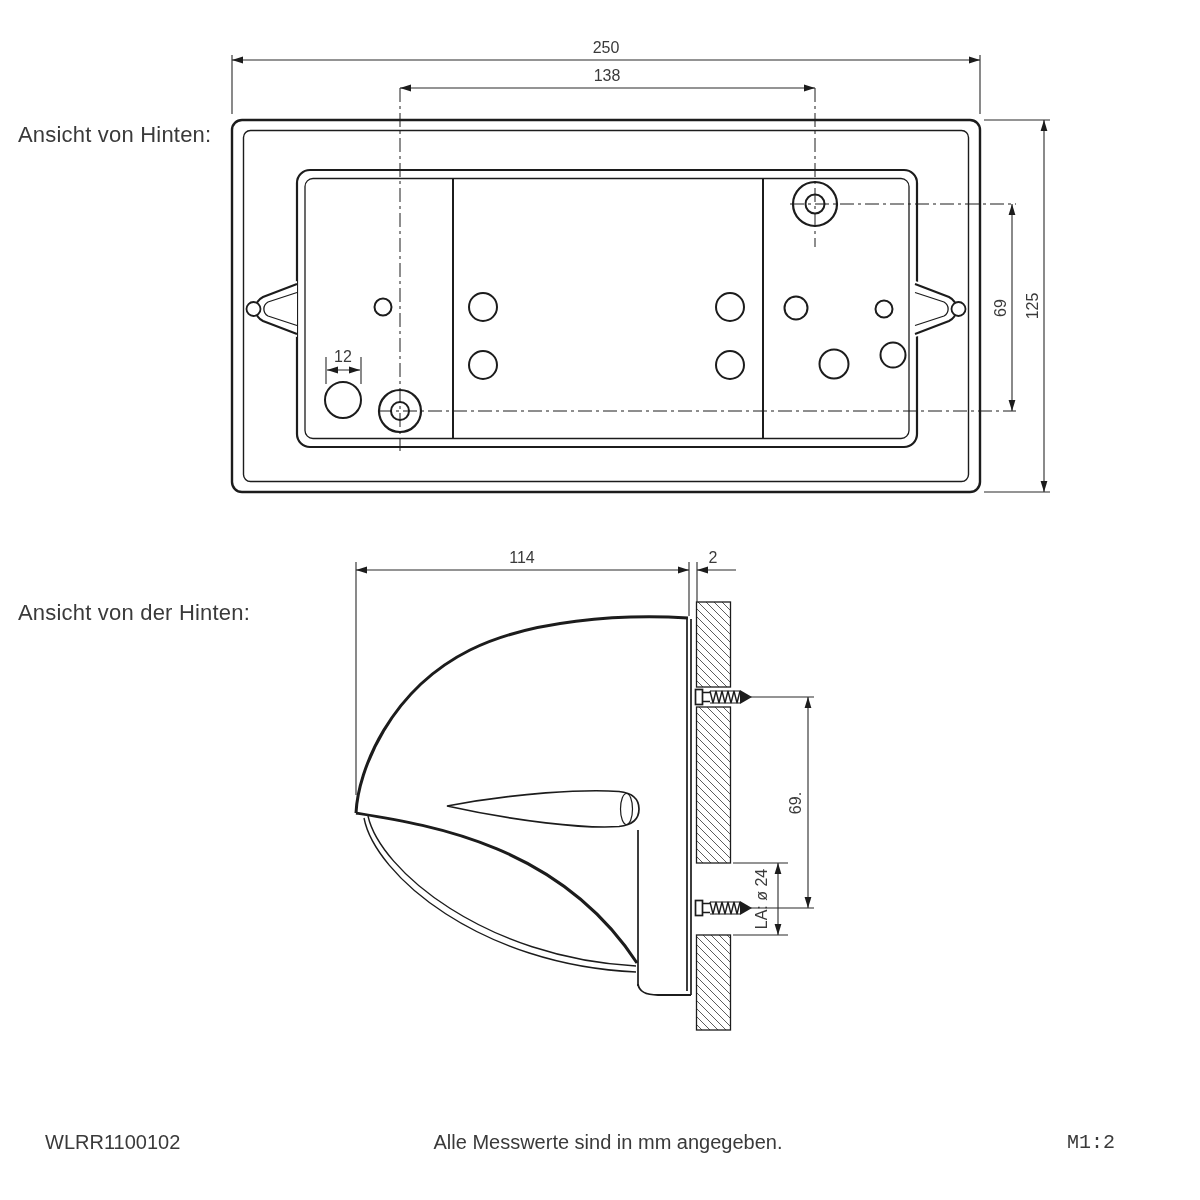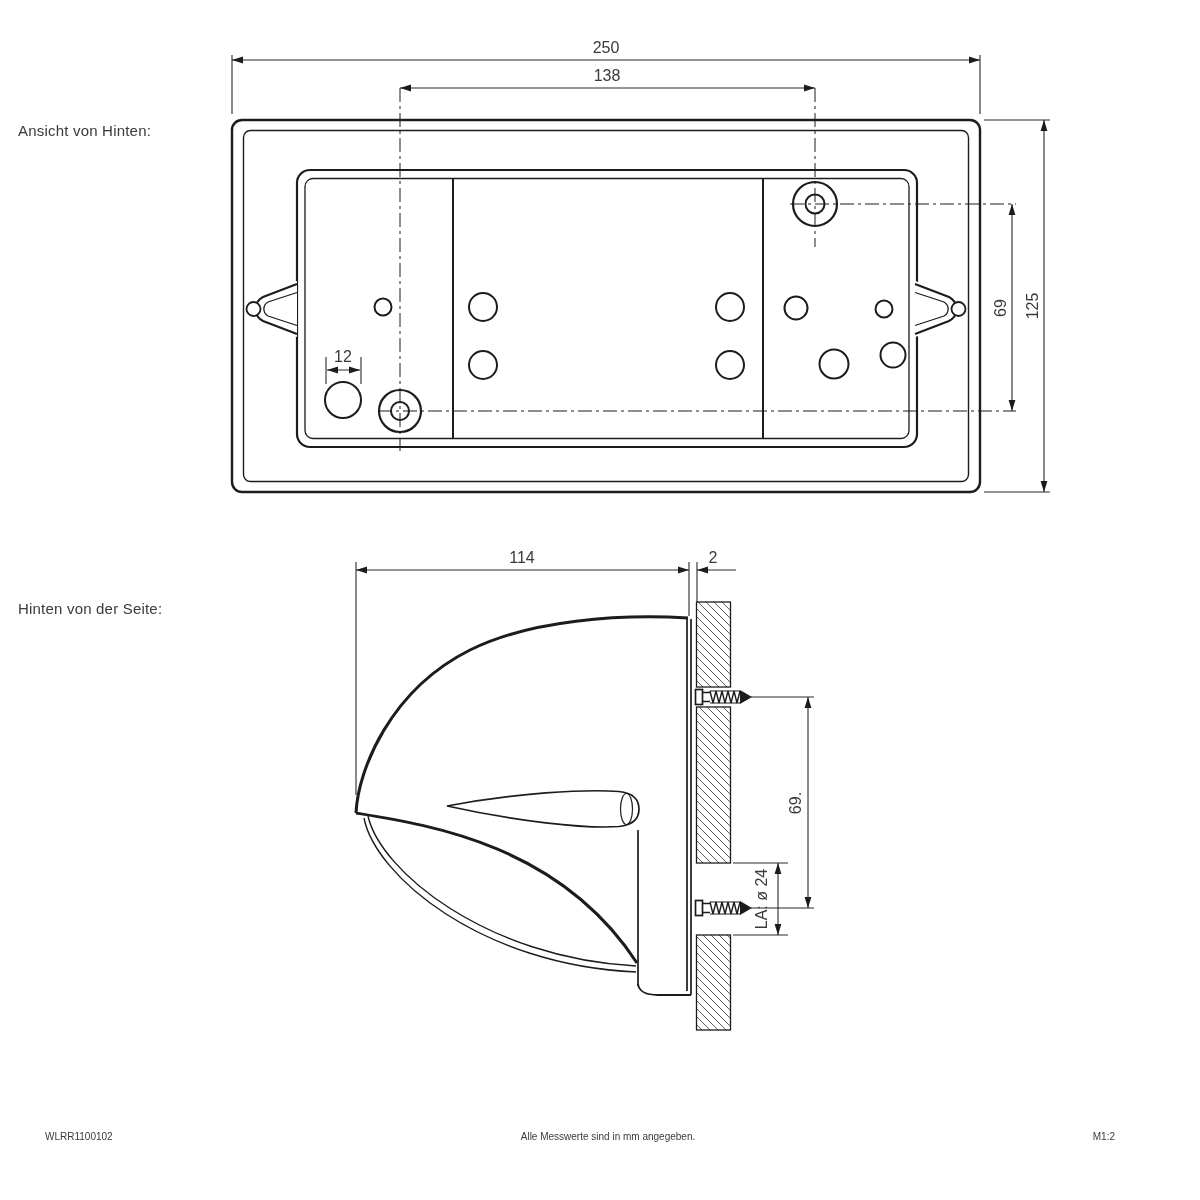--- a/index.html
+++ b/index.html
@@ -1,31 +1,31 @@
 <!DOCTYPE html>
 <html><head>
 <meta charset="utf-8">
 <style>
   html,body{margin:0;padding:0;background:#ffffff;}
   body{width:1200px;height:1200px;position:relative;font-family:"Liberation Sans",sans-serif;overflow:hidden;}
-  .view-title{position:absolute;font-size:15px;color:#3a3a3a;letter-spacing:0.2px;}
+  .view-title{position:absolute;font-size:22px;color:#3a3a3a;letter-spacing:0.2px;}
   #rear-title{left:18px;top:122px;}
   #side-title{left:18px;top:600px;}
-  .footer-text{position:absolute;font-size:10px;color:#3a3a3a;}
+  .footer-text{position:absolute;font-size:20px;color:#3a3a3a;}
   #footer-code{left:45px;top:1131px;}
   #footer-note{left:0;right:0;top:1131px;text-align:center;margin-left:16px;}
-  #footer-scale{right:85px;top:1131px;}
+  #footer-scale{right:85px;top:1131px;font-family:Liberation Mono, monospace;}
   svg{position:absolute;left:0;top:0;}
   svg text{font-family:"Liberation Sans",sans-serif;font-size:16px;fill:#3a3a3a;}
 </style>
 </head>
 <body>
 
 <div class="view-title" id="rear-title">Ansicht von Hinten:</div>
-<div class="view-title" id="side-title">Hinten von der Seite:</div>
+<div class="view-title" id="side-title">Ansicht von der Hinten:</div>
 
 <svg width="1200" height="1200" viewBox="0 0 1200 1200">
   <defs>
     <marker id="arrE" markerWidth="12" markerHeight="9" refX="11" refY="4" orient="auto" markerUnits="userSpaceOnUse">
       <path d="M0,0.6 L11,4 L0,7.4 Z" fill="#1c1c1c"></path>
     </marker>
     <marker id="arrS" markerWidth="12" markerHeight="9" refX="11" refY="4" orient="auto-start-reverse" markerUnits="userSpaceOnUse">
       <path d="M0,0.6 L11,4 L0,7.4 Z" fill="#1c1c1c"></path>
     </marker>
     <pattern id="hatch" width="8" height="8" patternUnits="userSpaceOnUse">

